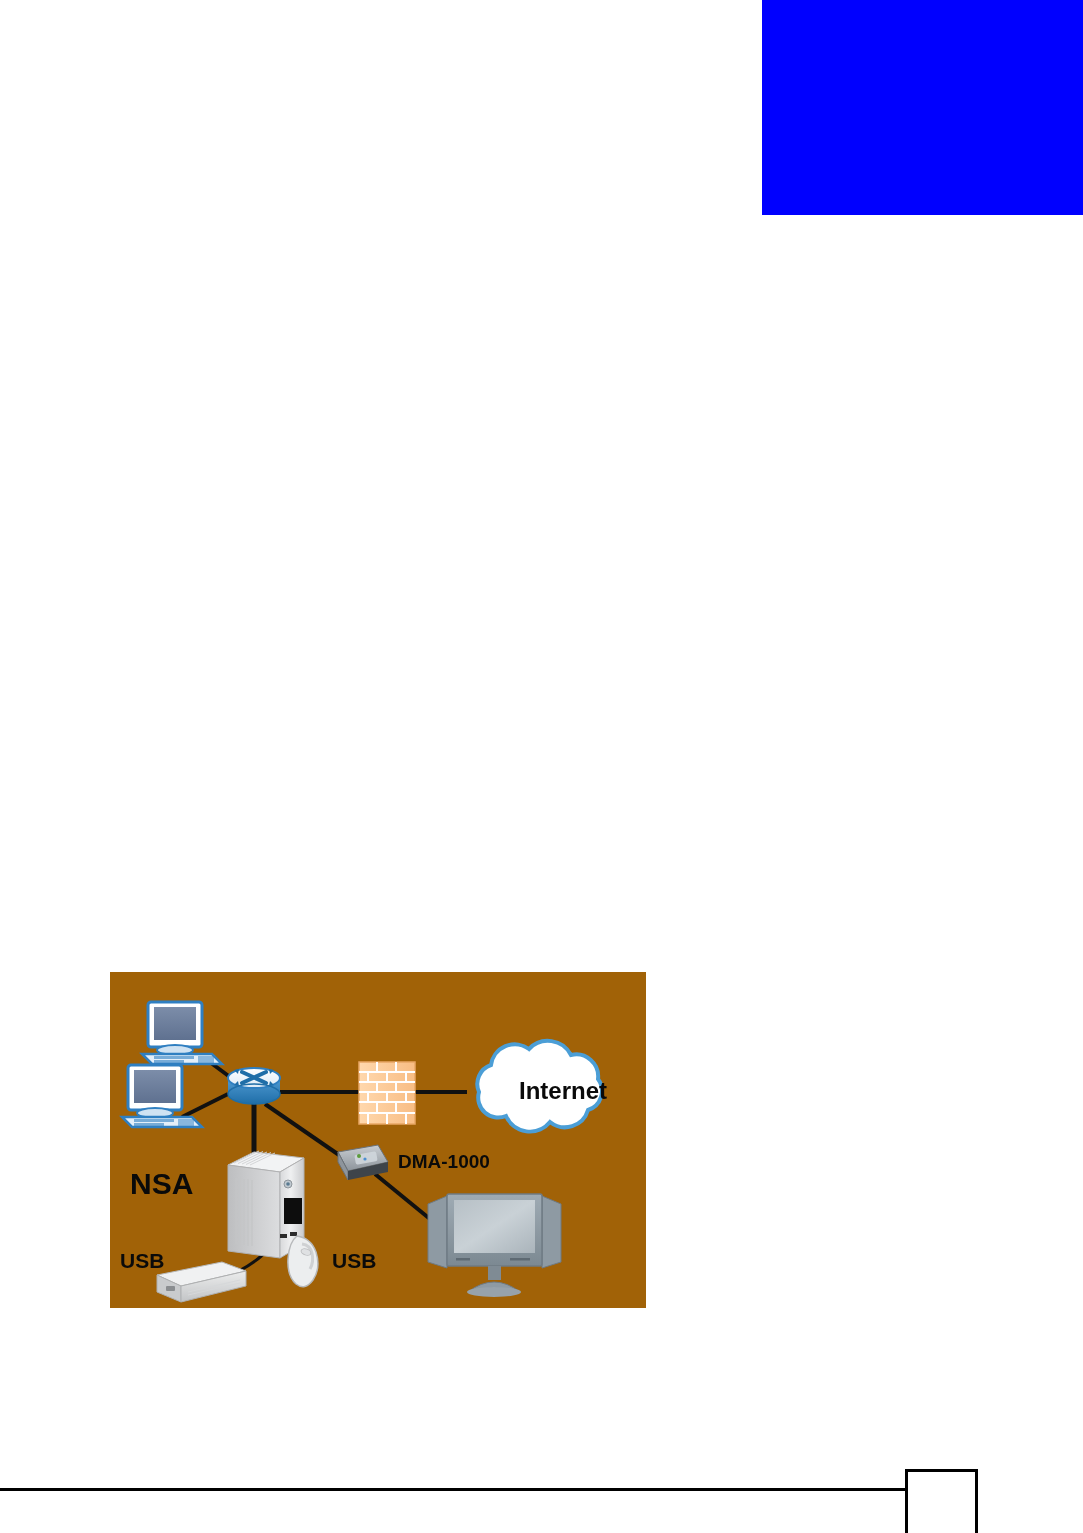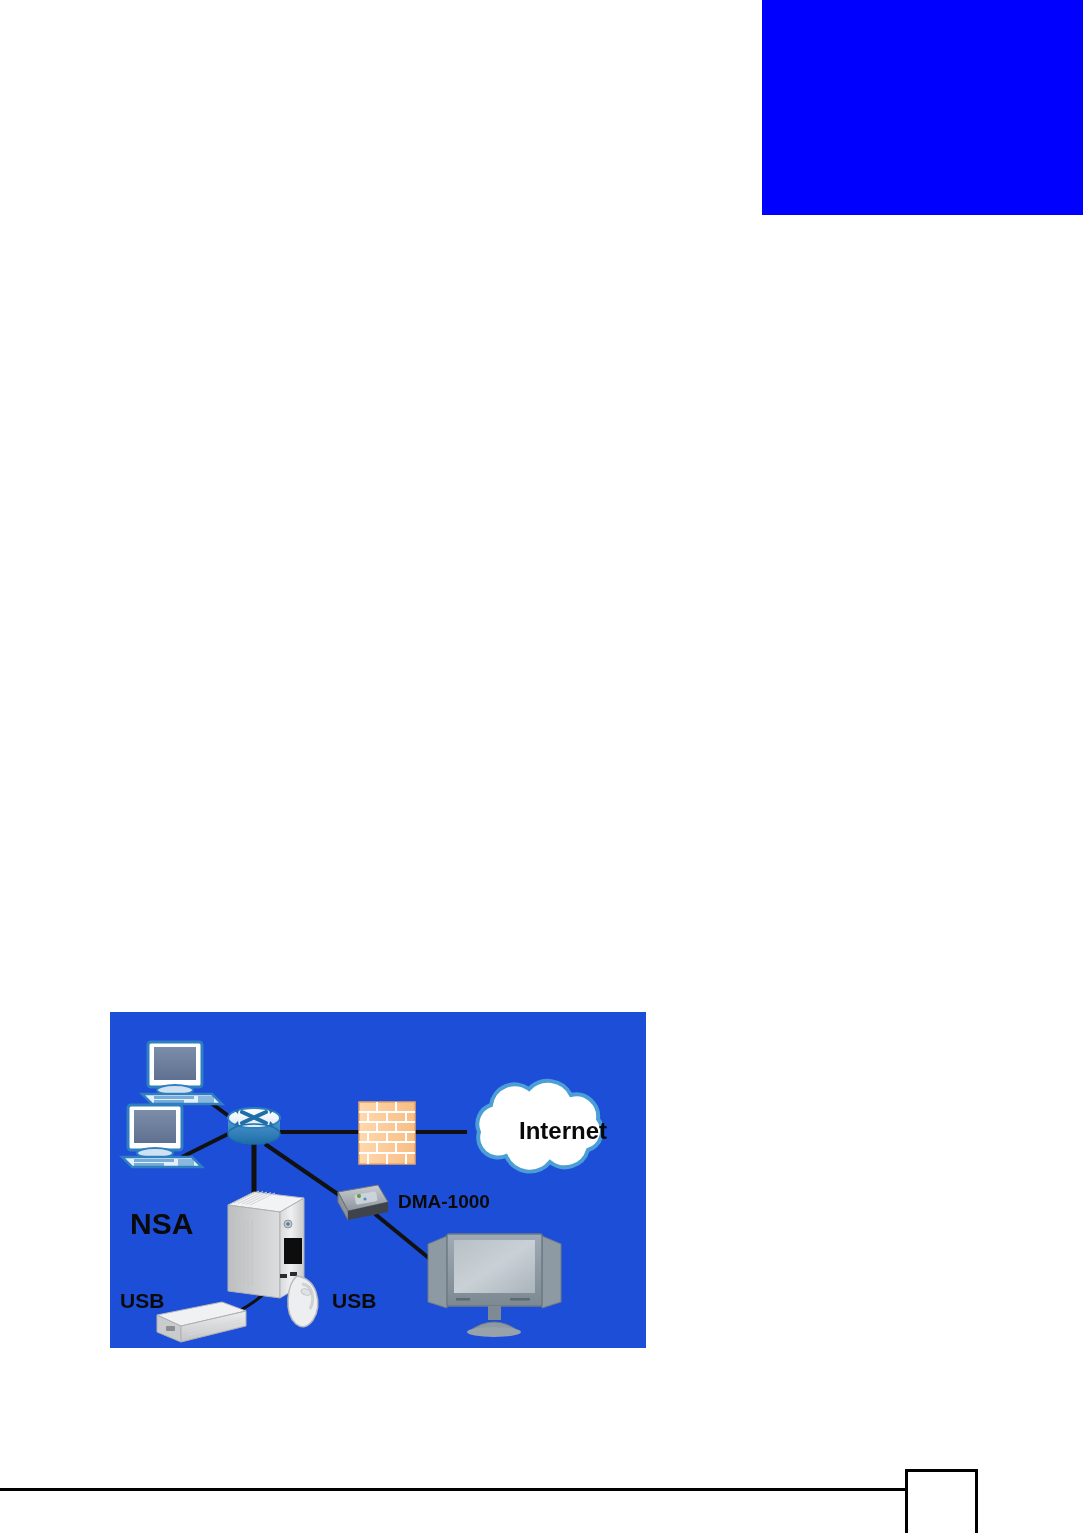--- a/index.html
+++ b/index.html
@@ -23,24 +23,24 @@
     left: 762px;
     top: 0;
     width: 321px;
     height: 215px;
   }
 
   
   .figure-wrap {
     position: absolute;
     left: 110px;
-    top: 1012px;
+    top: 972px;
     width: 536px;
     height: 336px;
-    background: #1d4ed8;
+    background: #a16207;
   }
   .figure-wrap svg {
     display: block;
     width: 536px;
     height: 336px;
   }
 
   .diagram-label {
     font-family: "Liberation Sans", sans-serif;
     font-weight: bold;

